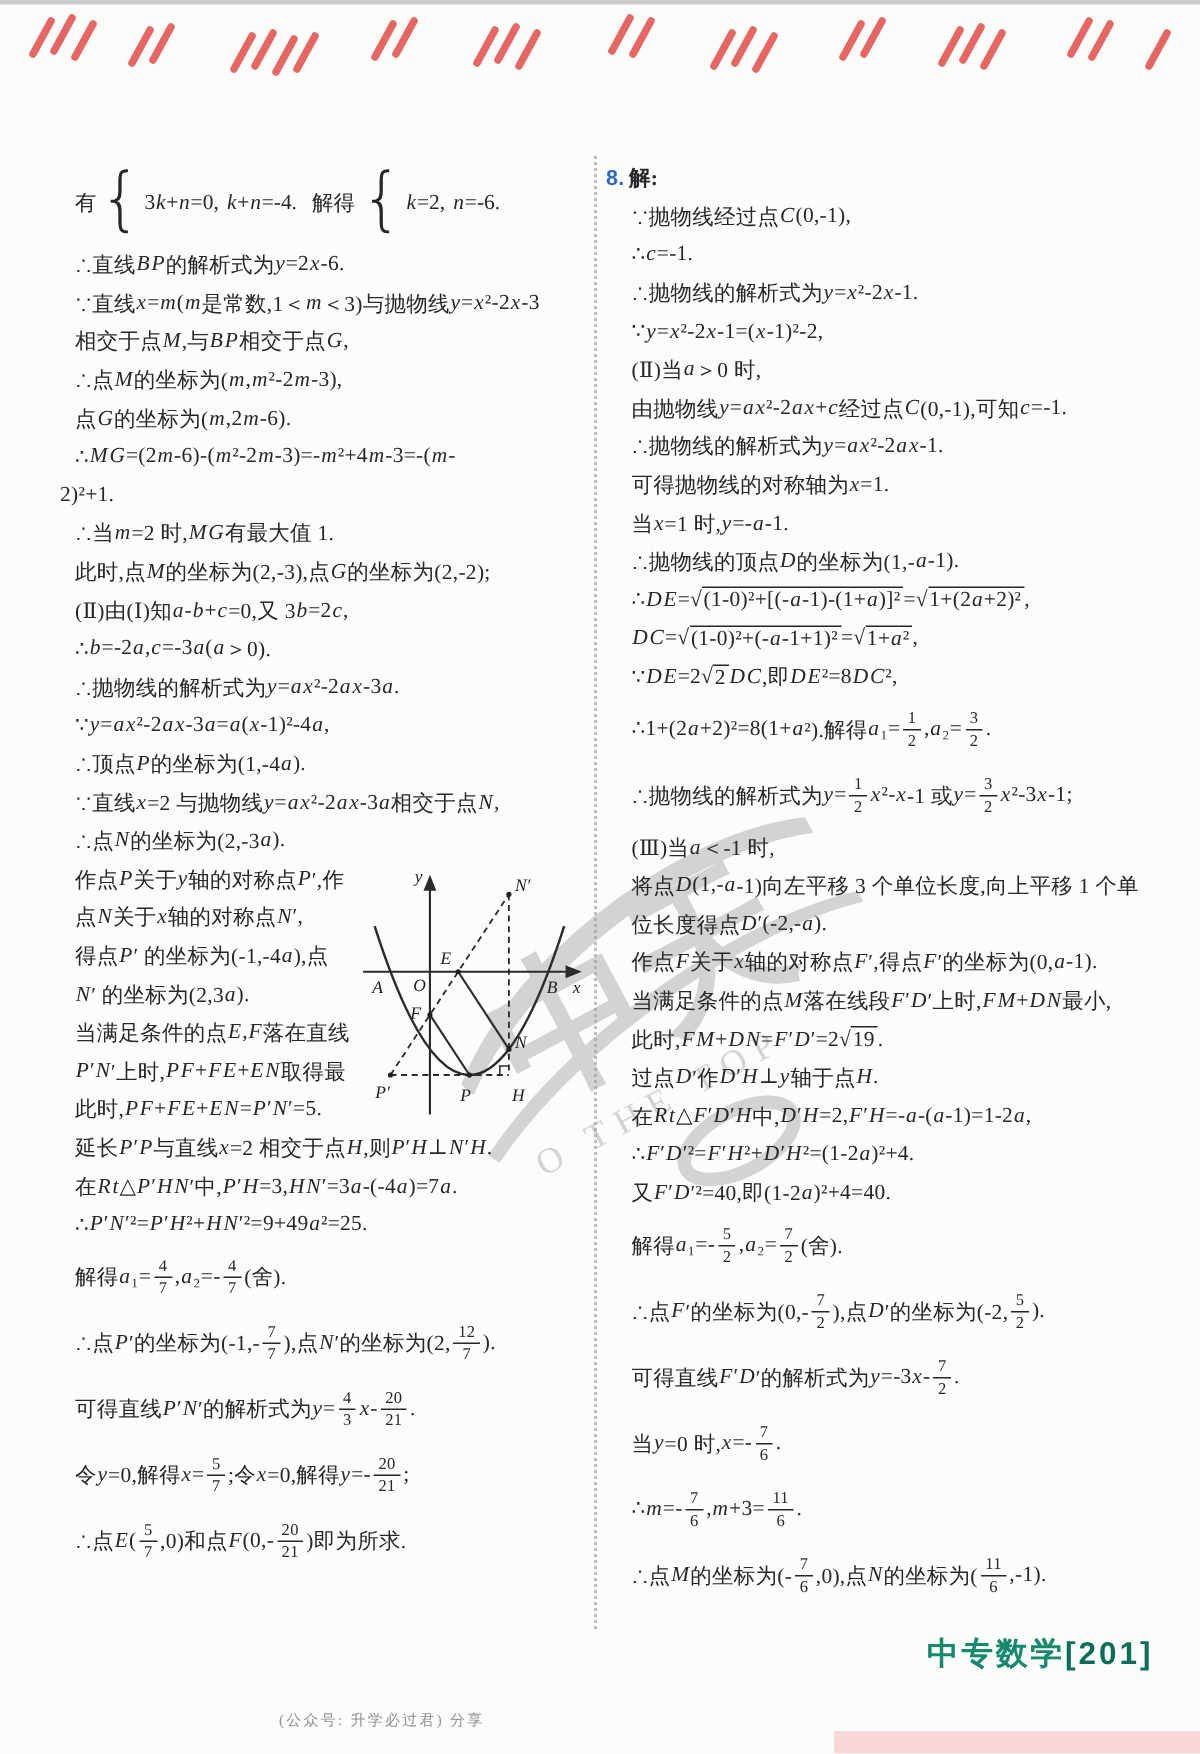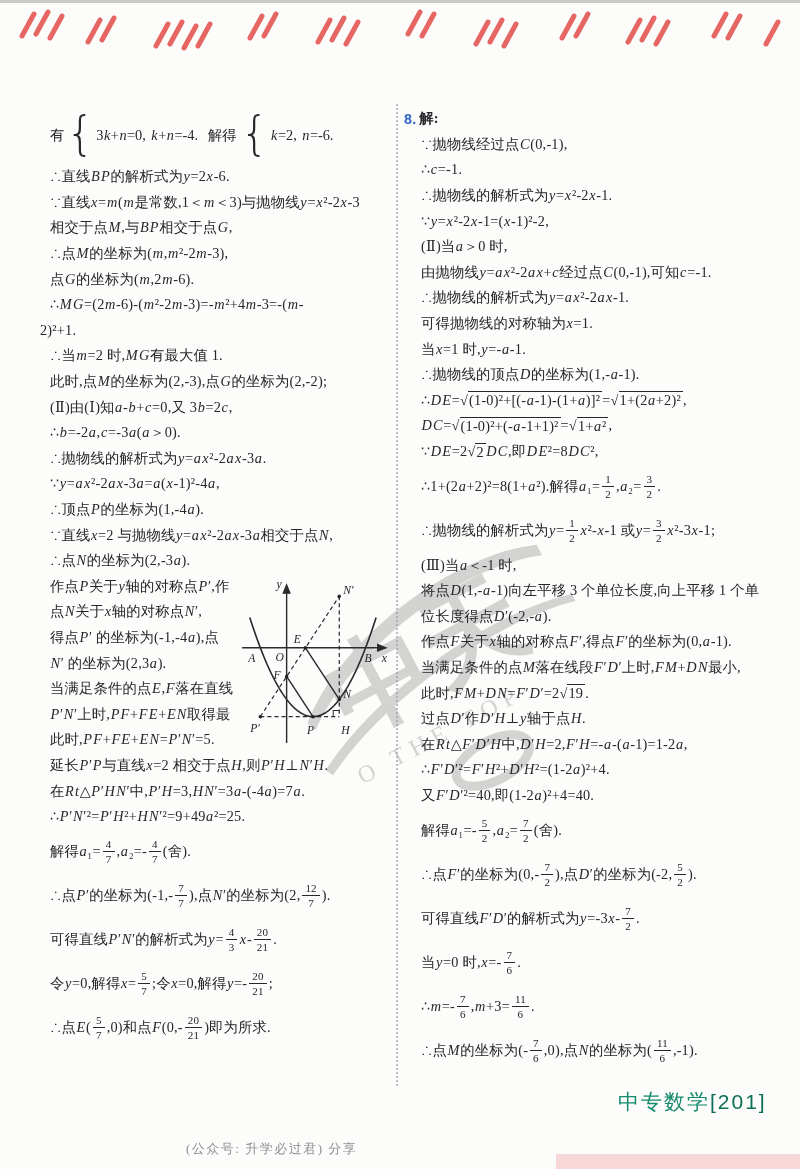--- a/index.html
+++ b/index.html
@@ -23,23 +23,23 @@
   .fn{border-bottom:1px solid currentColor;padding:0 3px 1px;}
   .fd{padding-top:1px;}
   .rd{border-top:1px solid currentColor;padding:0 2px 0 1px;}
   .sys{display:flex;align-items:center;height:58px;font-size:14.3px;padding-left:10px;}
   .brace{font-size:44px;font-weight:200;line-height:1;font-family:"DejaVu Sans",sans-serif;margin:0 2px 4px 2px;transform:scaleY(1.05);}
   .stk{display:flex;flex-direction:row;gap:5px;}
   .mid{margin:0 2px 0 10px;}
   .fig{position:absolute;left:236px;top:574px;}
   .wm{position:absolute;left:295px;top:535px;pointer-events:none;}
   .footer-brand{position:absolute;left:618px;top:1088px;font-family:"Liberation Sans",sans-serif;
-                font-size:21px;font-weight:normal;color:#158a6d;letter-spacing:2px;}
+                font-size:21px;font-weight:bold;color:#158a6d;letter-spacing:2px;}
   .footer-brand .pg{color:#0d6e58;}
-  .share{position:absolute;left:186px;top:1140px;font-size:13px;color:#8f8f93;letter-spacing:1.5px;}
+  .share{position:absolute;left:186px;top:1140px;font-size:10px;color:#8f8f93;letter-spacing:1.5px;}
   .pinkstrip{position:absolute;left:556px;top:1154px;width:244px;height:15px;background:#f2b8bc;opacity:.55;}
   svg text{font-family:"Liberation Serif","DejaVu Serif",serif;}
 </style>
 </head>
 <body>
 
 <div class="topline"></div>
 
 <svg class="marks" width="800" height="58">
   <g stroke="#e0413d" stroke-width="5" stroke-linecap="round" opacity="0.8" fill="none">

